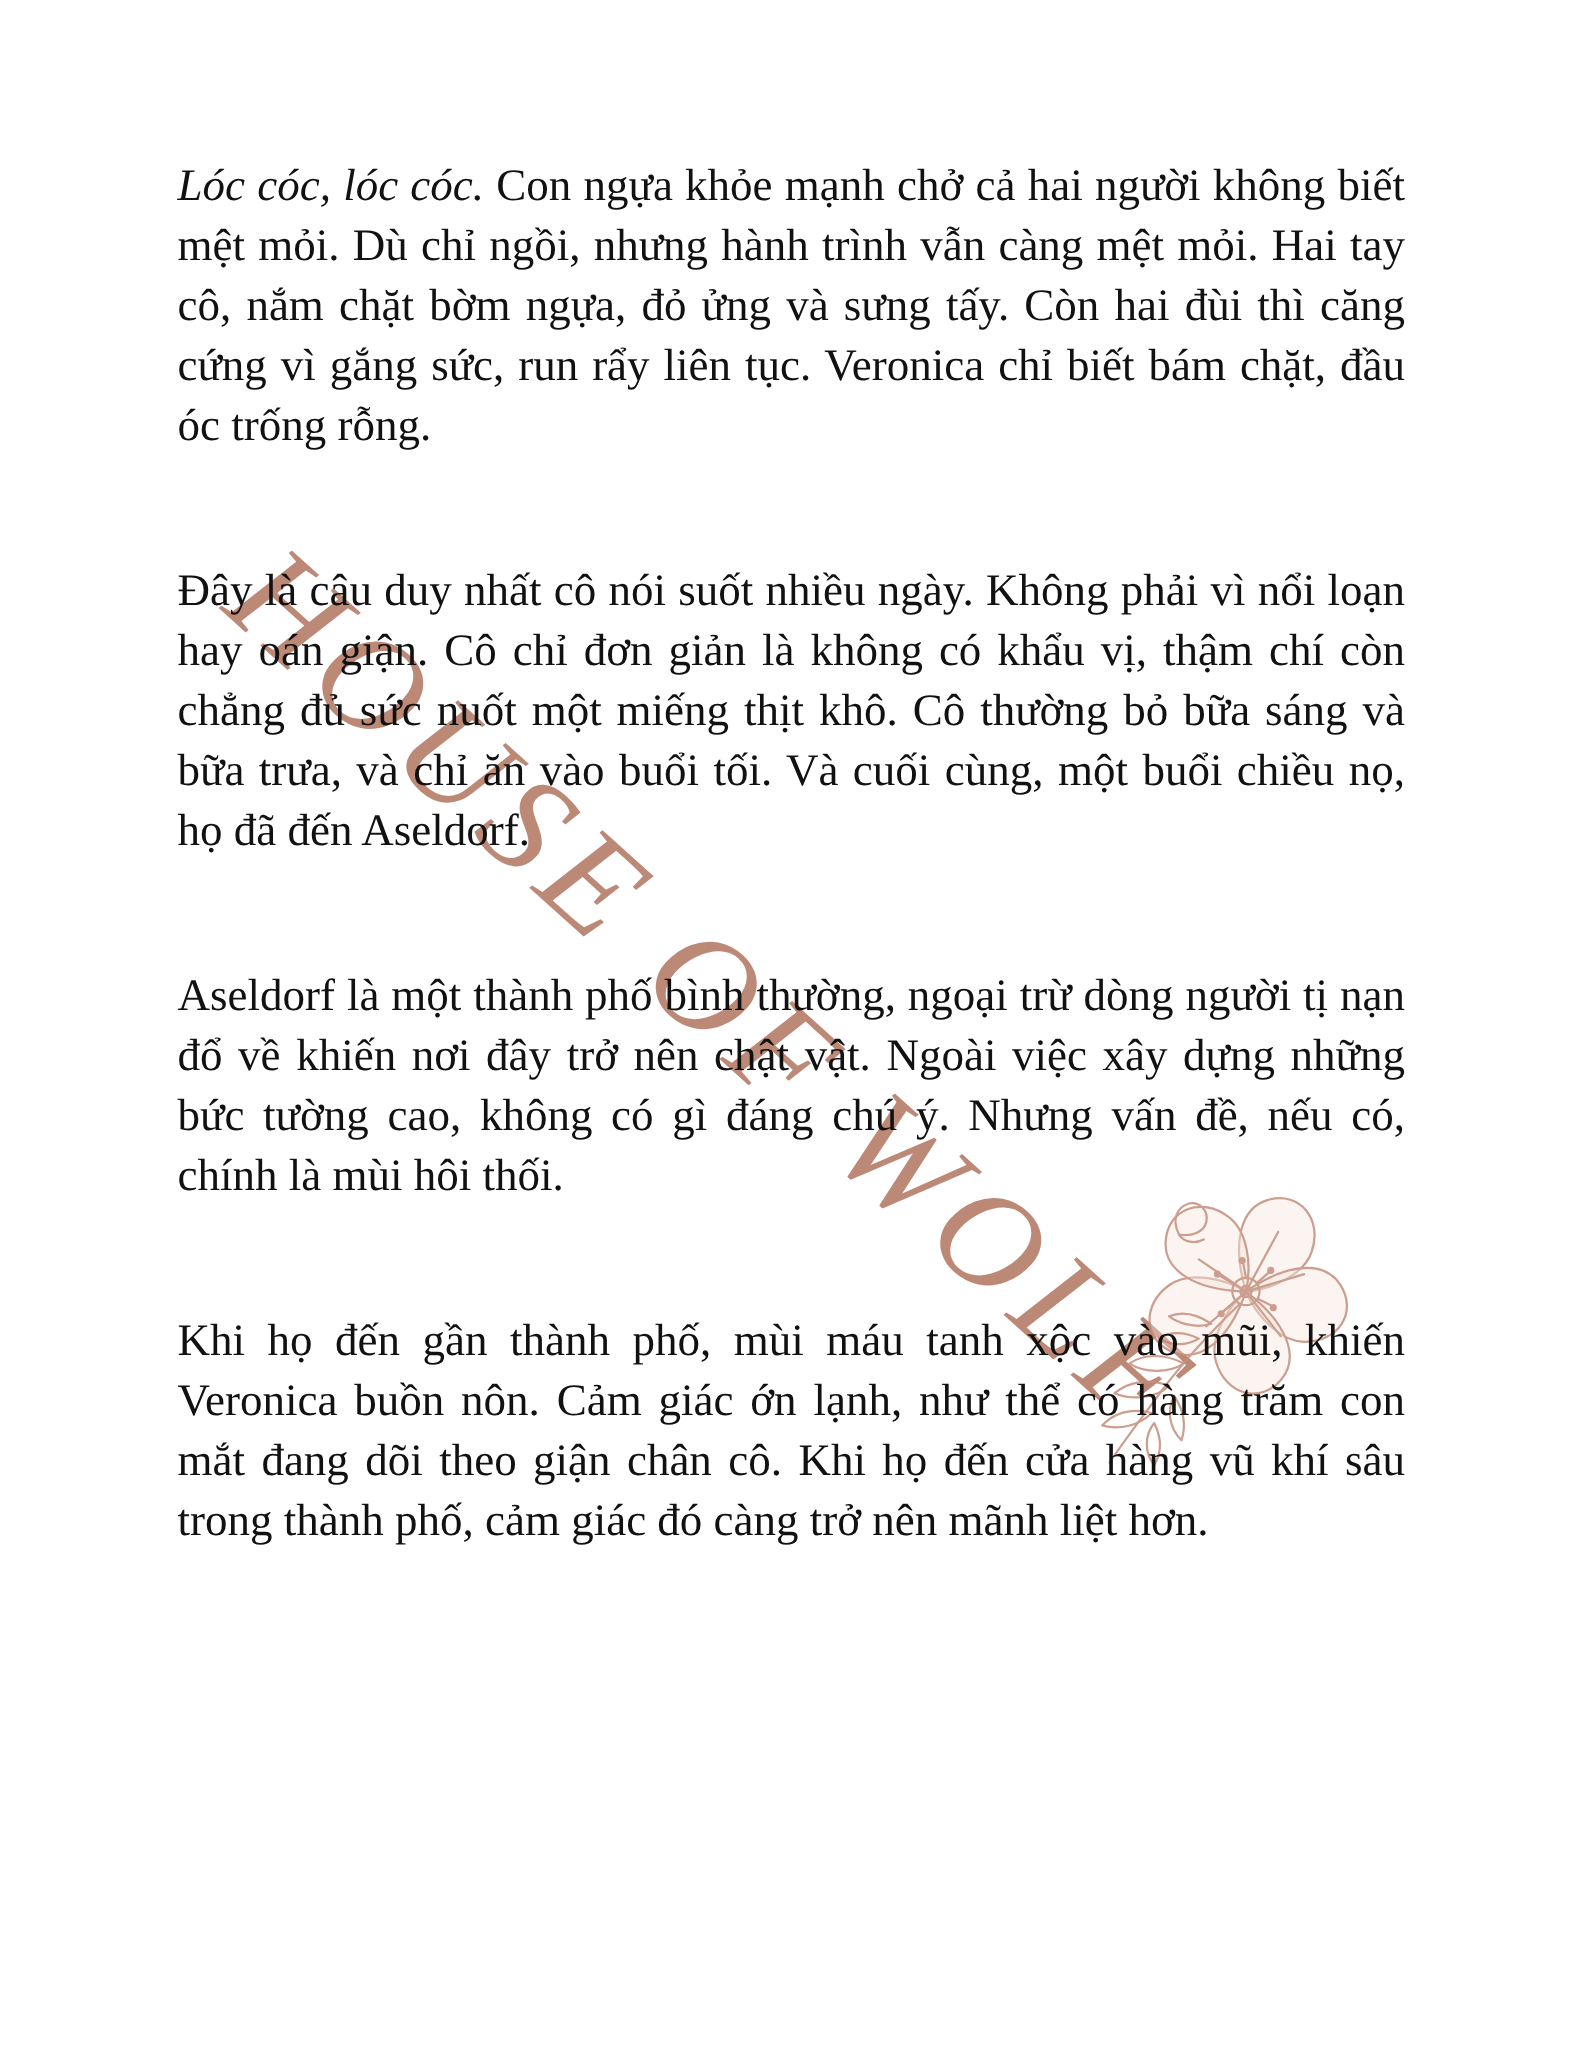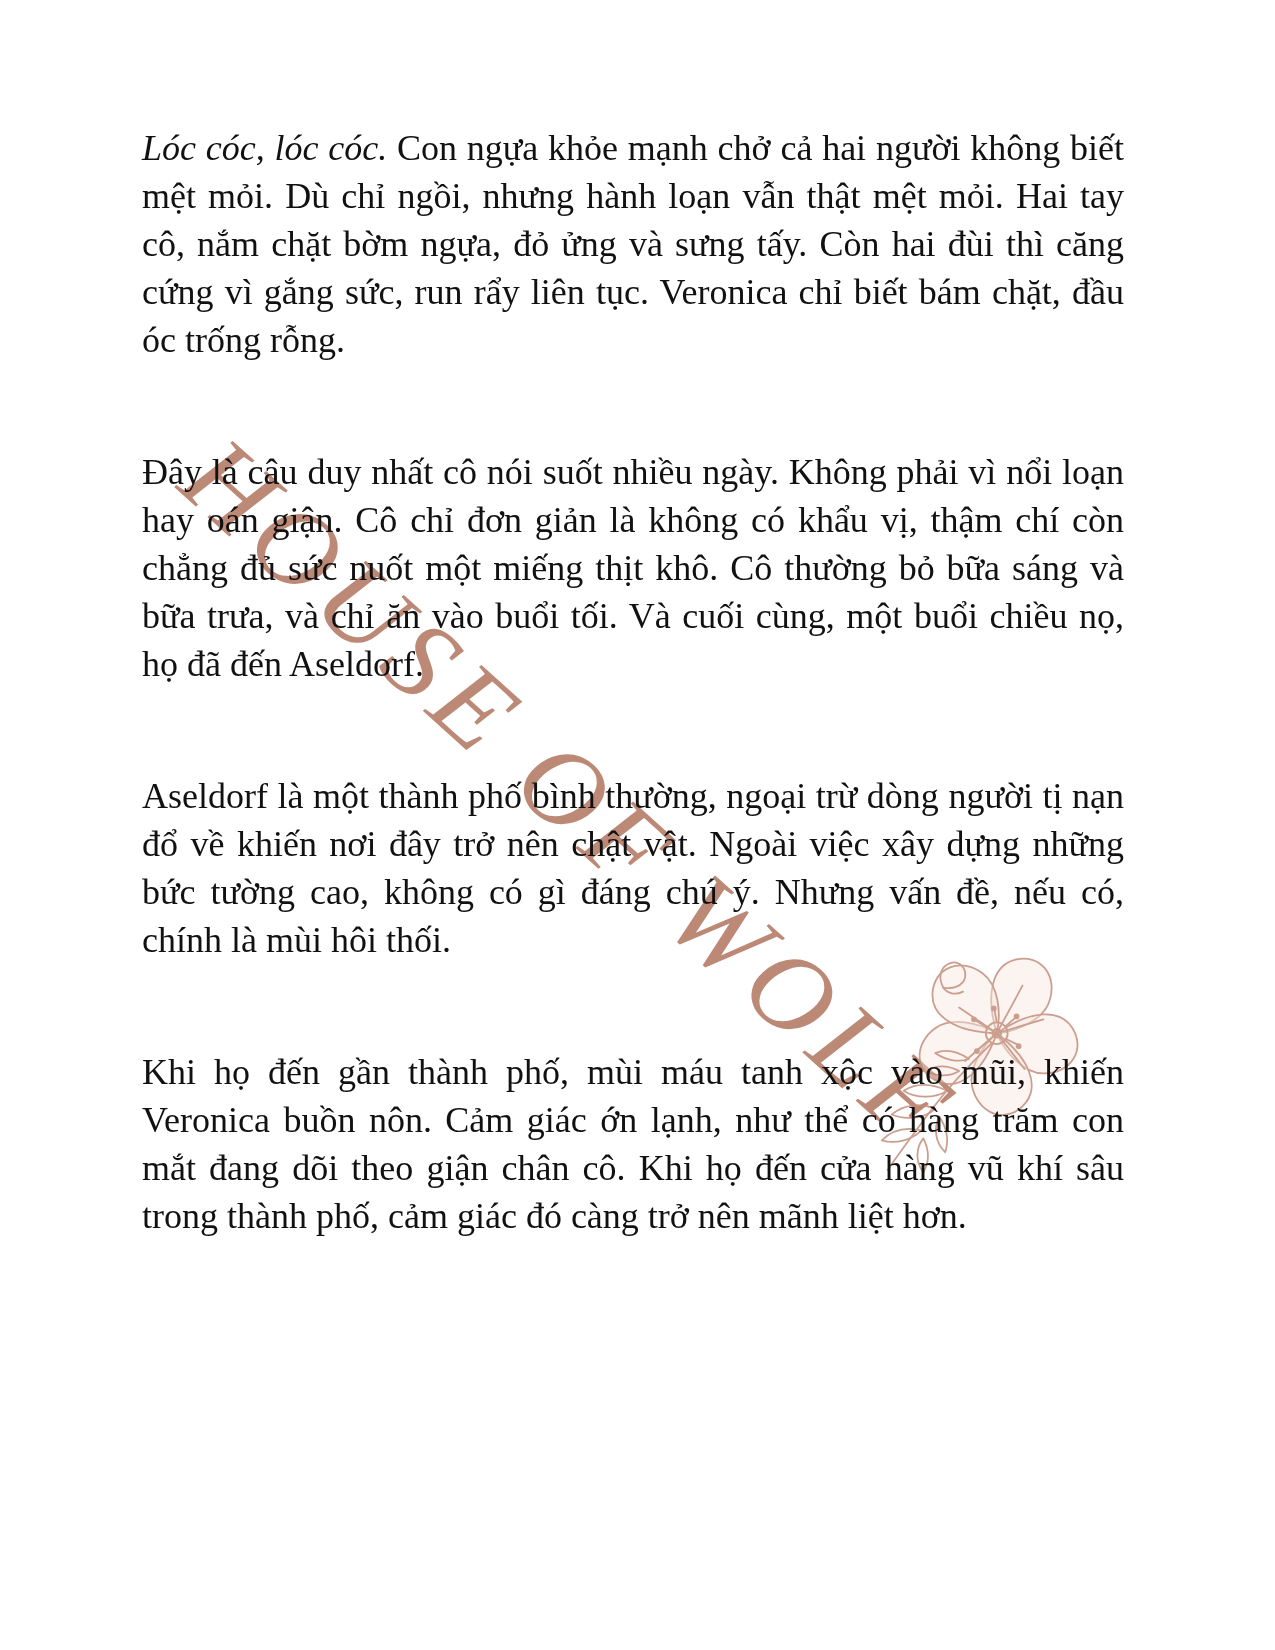--- a/index.html
+++ b/index.html
@@ -108,21 +108,21 @@
         <path d="M88,168 C72,162 56,164 44,174 C58,180 78,178 88,168 Z"></path>
         <path d="M74,190 C58,186 44,190 34,200 C48,204 64,200 74,190 Z"></path>
         <path d="M92,176 C100,188 102,200 98,212 C88,202 86,188 92,176 Z"></path>
         <path d="M76,198 C82,210 82,222 76,232 C68,222 68,208 76,198 Z"></path>
       </g>
     </svg>
   </div>
 
   <main class="content">
 
-    <p class="para"><em>Lóc cóc, lóc cóc.</em><span> Con ngựa khỏe mạnh chở cả hai người không biết mệt mỏi. Dù chỉ ngồi, nhưng hành loạn vẫn thật mệt mỏi. Hai tay cô, nắm chặt bờm ngựa, đỏ ửng và sưng tấy. Còn hai đùi thì căng cứng vì gắng sức, run rẩy liên tục. Veronica chỉ biết bám chặt, đầu óc trống rỗng.</span></p>
+    <p class="para"><em>Lóc cóc, lóc cóc.</em><span> Con ngựa khỏe mạnh chở cả hai người không biết mệt mỏi. Dù chỉ ngồi, nhưng hành trình vẫn càng mệt mỏi. Hai tay cô, nắm chặt bờm ngựa, đỏ ửng và sưng tấy. Còn hai đùi thì căng cứng vì gắng sức, run rẩy liên tục. Veronica chỉ biết bám chặt, đầu óc trống rỗng.</span></p>
 
 
     <p class="para"><span>Đây là câu duy nhất cô nói suốt nhiều ngày. Không phải vì nổi loạn hay oán giận. Cô chỉ đơn giản là không có khẩu vị, thậm chí còn chẳng đủ sức nuốt một miếng thịt khô. Cô thường bỏ bữa sáng và bữa trưa, và chỉ ăn vào buổi tối. Và cuối cùng, một buổi chiều nọ, họ đã đến Aseldorf.</span></p>
 
     <p class="para"><span>Aseldorf là một thành phố bình thường, ngoại trừ dòng người tị nạn đổ về khiến nơi đây trở nên chật vật. Ngoài việc xây dựng những bức tường cao, không có gì đáng chú ý. Nhưng vấn đề, nếu có, chính là mùi hôi thối.</span></p>
 
     <p class="para"><span>Khi họ đến gần thành phố, mùi máu tanh xộc vào mũi, khiến Veronica buồn nôn. Cảm giác ớn lạnh, như thể có hàng trăm con mắt đang dõi theo giận chân cô. Khi họ đến cửa hàng vũ khí sâu trong thành phố, cảm giác đó càng trở nên mãnh liệt hơn.</span></p>
 
   </main>
 </div>

